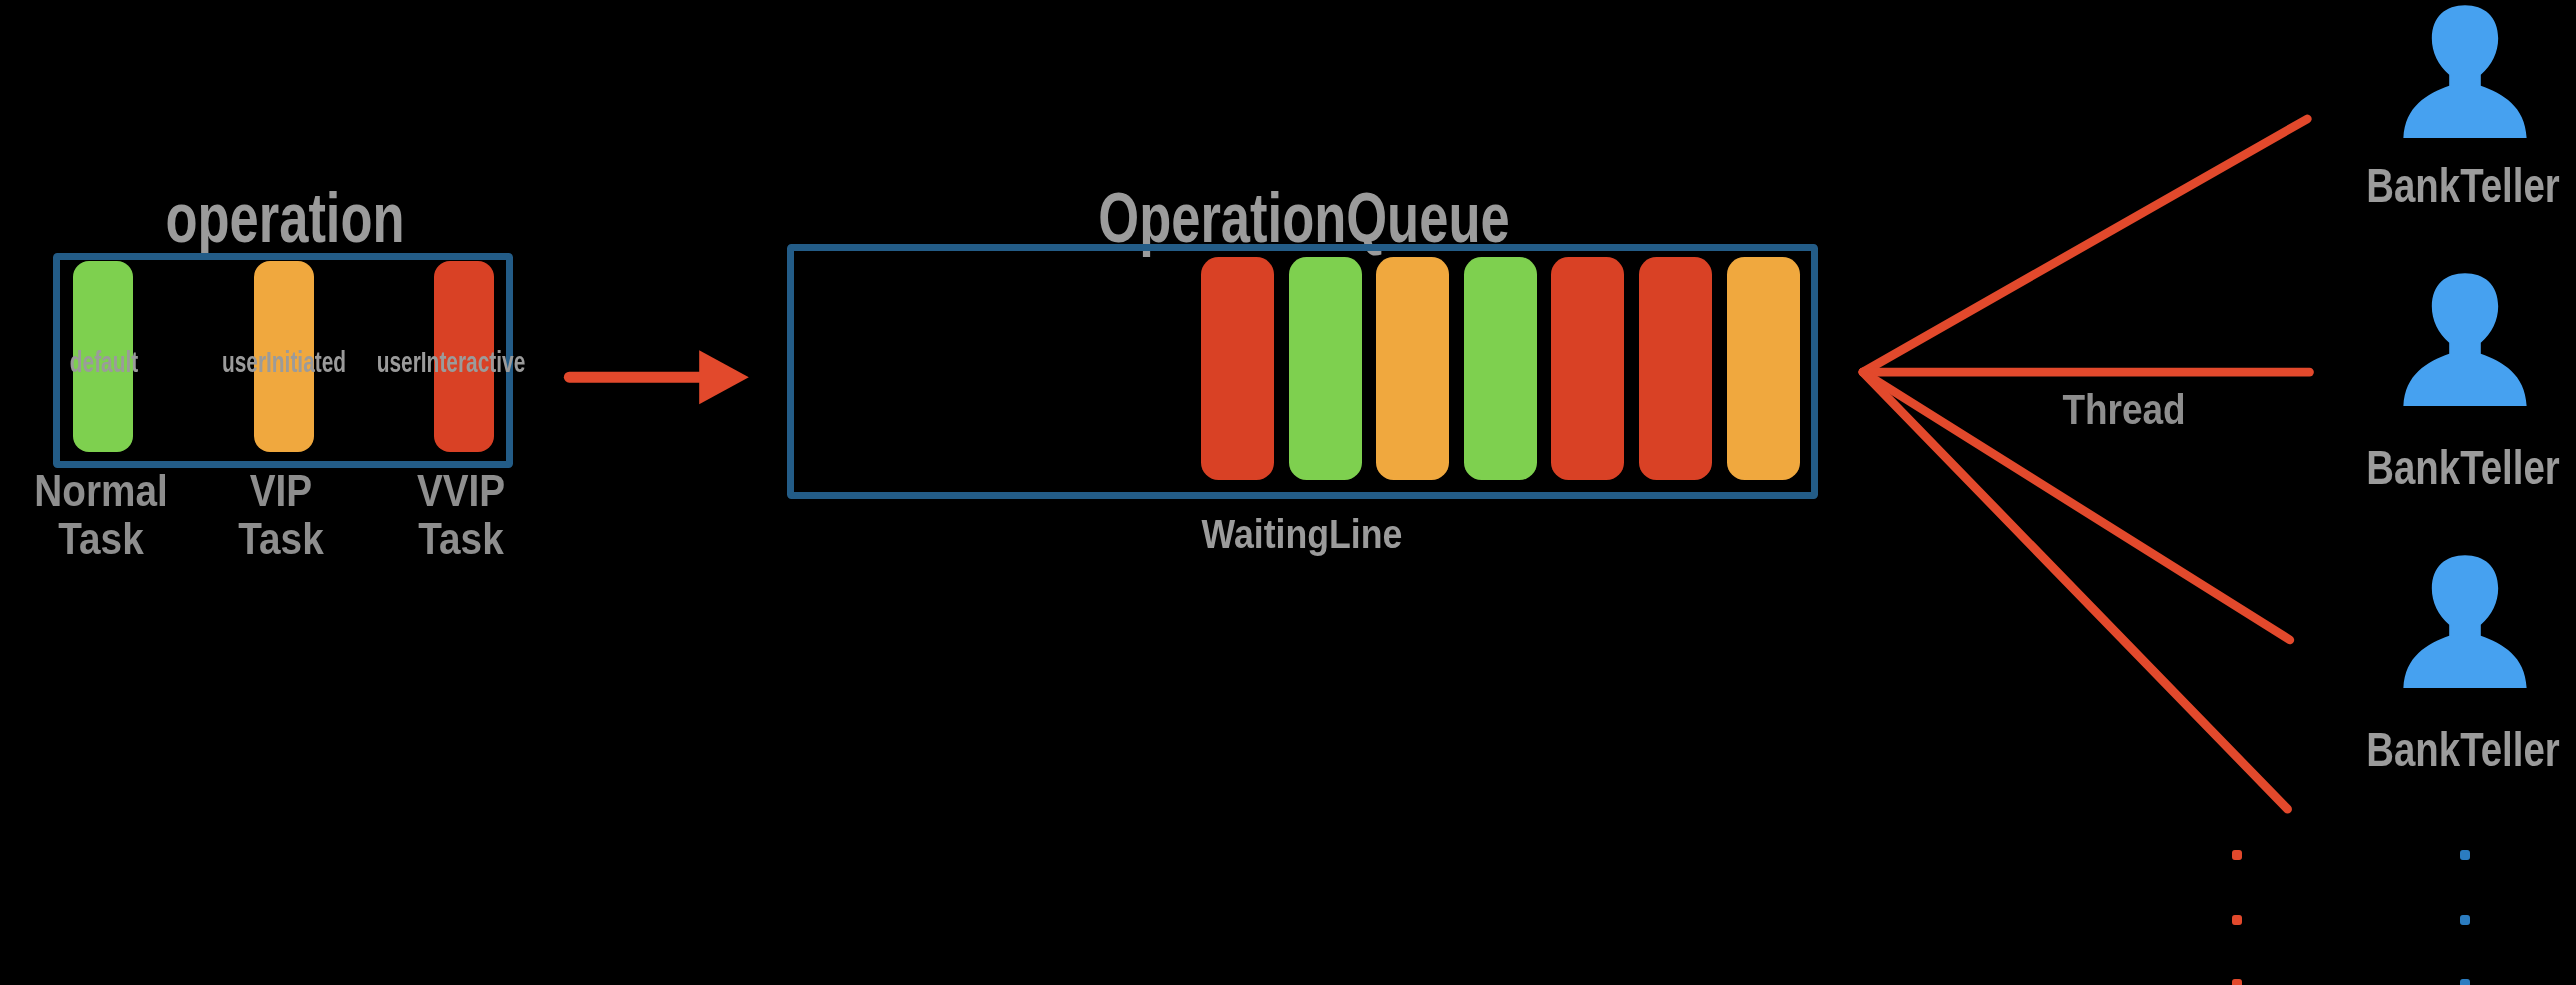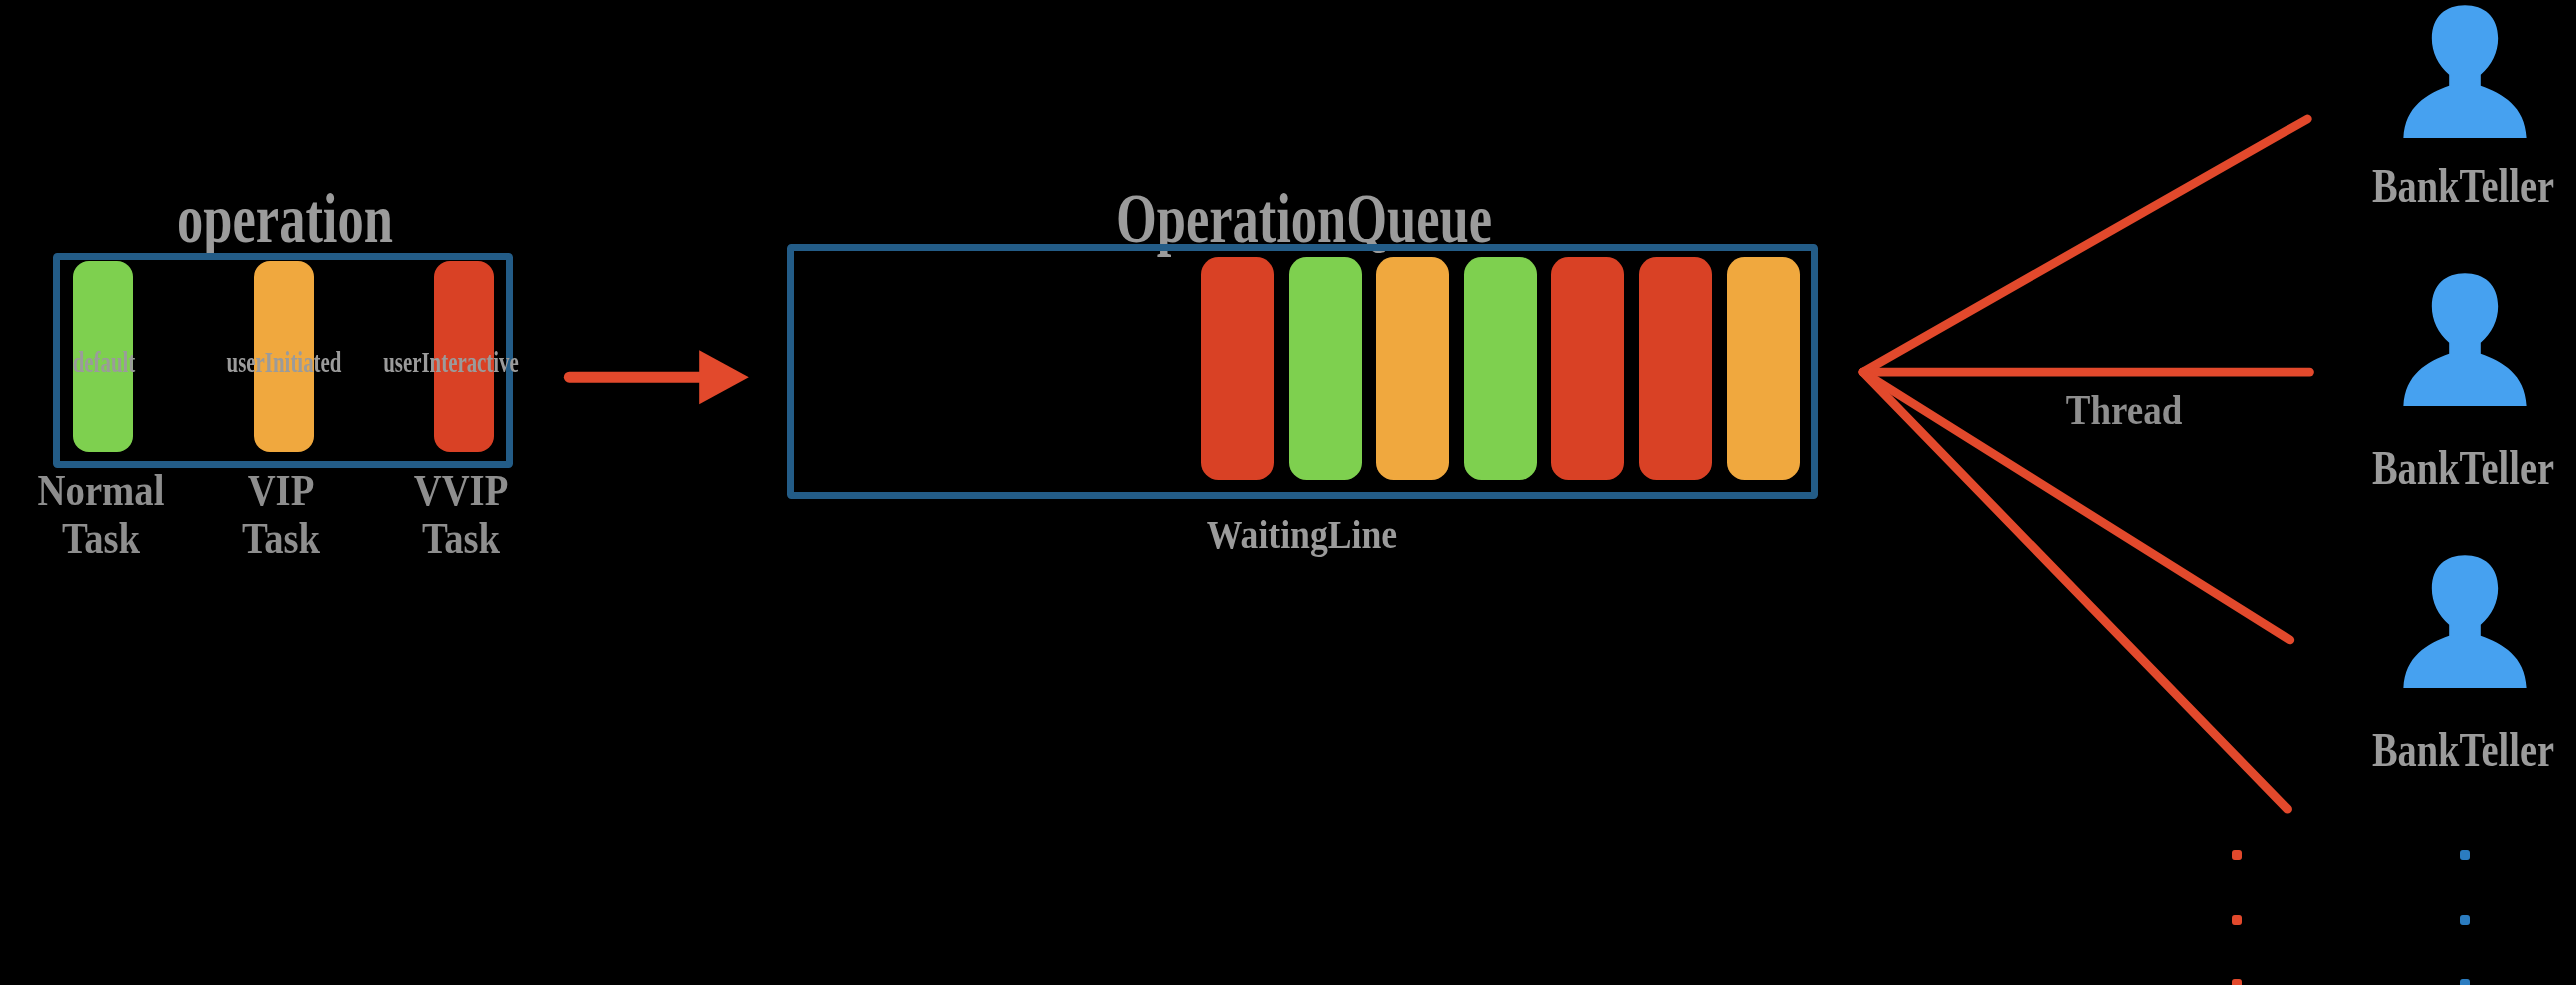--- a/index.html
+++ b/index.html
@@ -7,21 +7,21 @@
     --border:#235c87;
     --gray:#9b9b9b;
     --gray-dim:#8e8e8e;
   }
   html,body{margin:0;padding:0;background:var(--bg);}
   #canvas{
     position:relative;
     width:2576px;height:985px;
     background:var(--bg);
     overflow:hidden;
-    font-family:Liberation Serif, serif;
+    font-family:Liberation Sans, sans-serif;
   }
   .t{
     position:absolute;
     font-weight:bold;
     color:var(--gray);
     text-align:center;
     white-space:nowrap;
     transform-origin:50% 50%;
   }
   .title{font-size:70px;line-height:73px;transform:scaleX(.75);}

